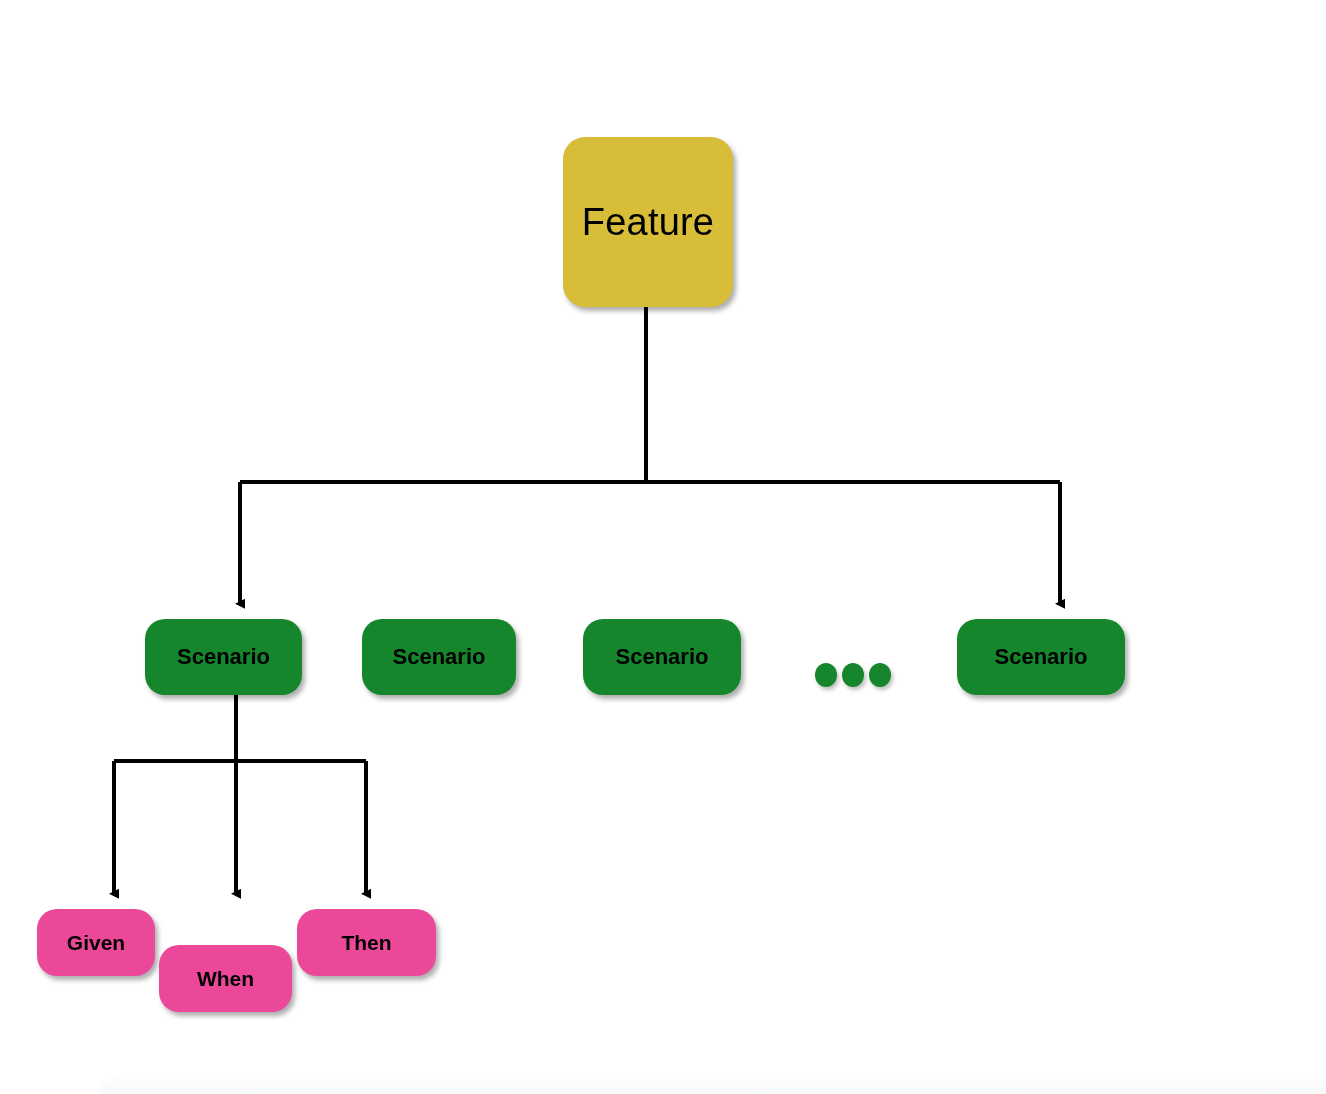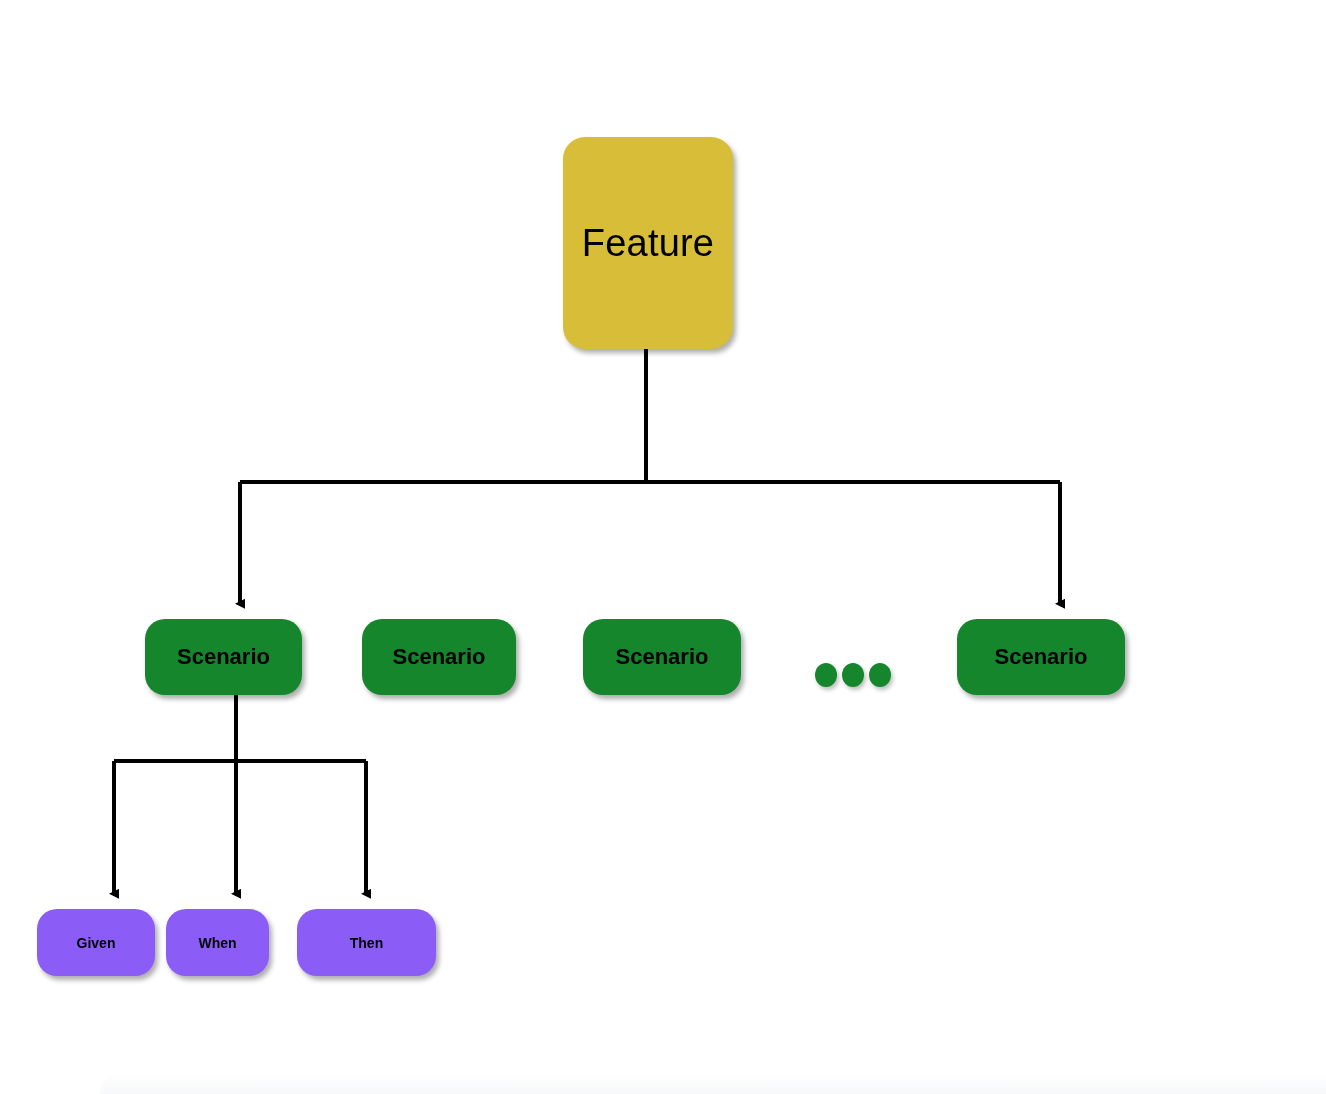--- a/index.html
+++ b/index.html
@@ -34,21 +34,21 @@
     box-shadow: 3px 4px 5px rgba(0,0,0,0.32);
     color: #000000;
     text-align: center;
     line-height: 1;
     user-select: none;
   }
   .node-feature {
     left: 563px;
     top: 137px;
     width: 170px;
-    height: 212px;
+    height: 170px;
     background: #D8BD38;
     border-radius: 22px;
     font-size: 38px;
     font-weight: 400;
     letter-spacing: 0.2px;
   }
   .node-scenario {
     top: 619px;
     height: 76px;
     background: #15862C;
@@ -57,27 +57,27 @@
     font-weight: 700;
   }
   .node-scenario-1 { left: 145px; width: 157px; }
   .node-scenario-2 { left: 362px; width: 154px; }
   .node-scenario-3 { left: 583px; width: 158px; }
   .node-scenario-4 { left: 957px; width: 168px; }
 
   .node-step {
     top: 909px;
     height: 67px;
-    background: #8b5cf6;
+    background: #ec4899;
     border-radius: 20px;
-    font-size: 14px;
+    font-size: 21px;
     font-weight: 700;
   }
   .node-step-given { left: 37px; width: 118px; }
-  .node-step-when  { left: 166px; width: 103px; }
+  .node-step-when  { left: 159px; width: 133px; margin-top: 36px; }
   .node-step-then  { left: 297px; width: 139px; }
 
   .ellipsis {
     position: absolute;
     left: 815px;
     top: 662px;
     width: 76px;
     height: 26px;
     display: flex;
     align-items: center;

